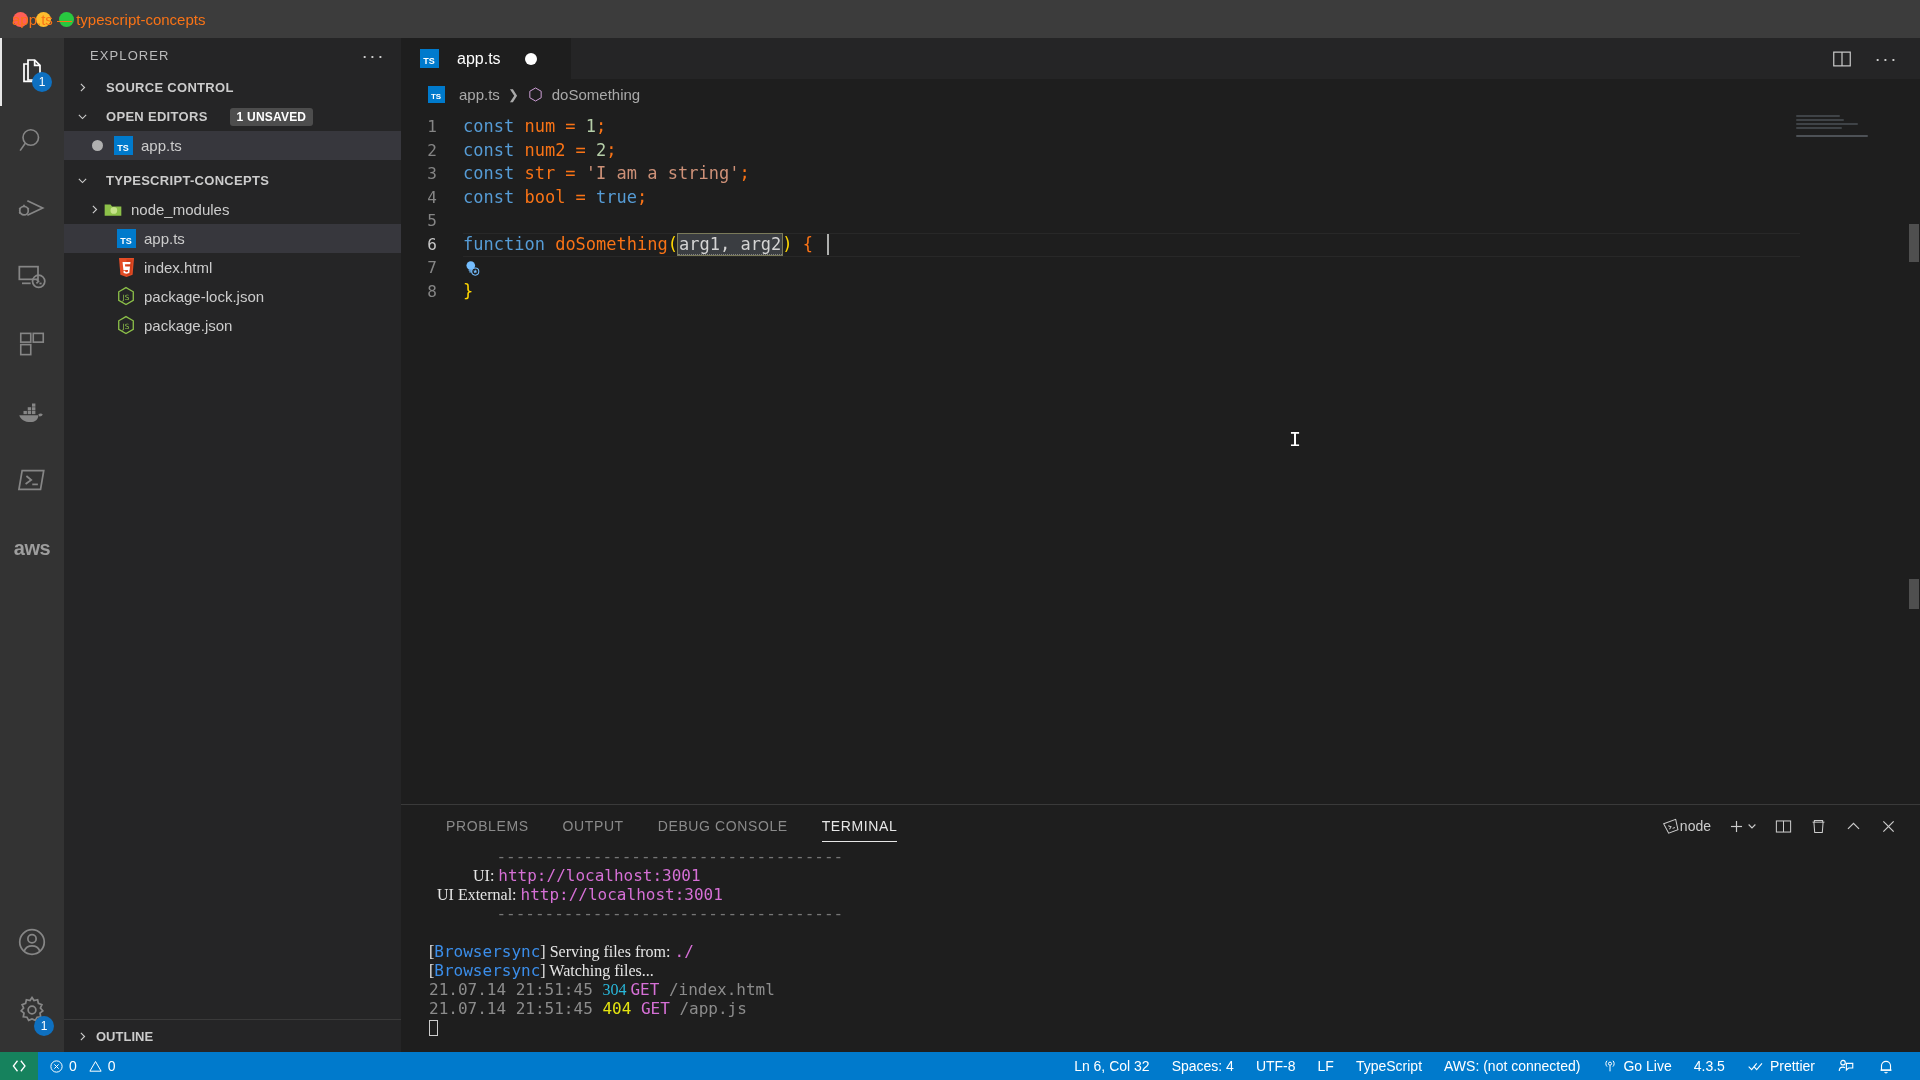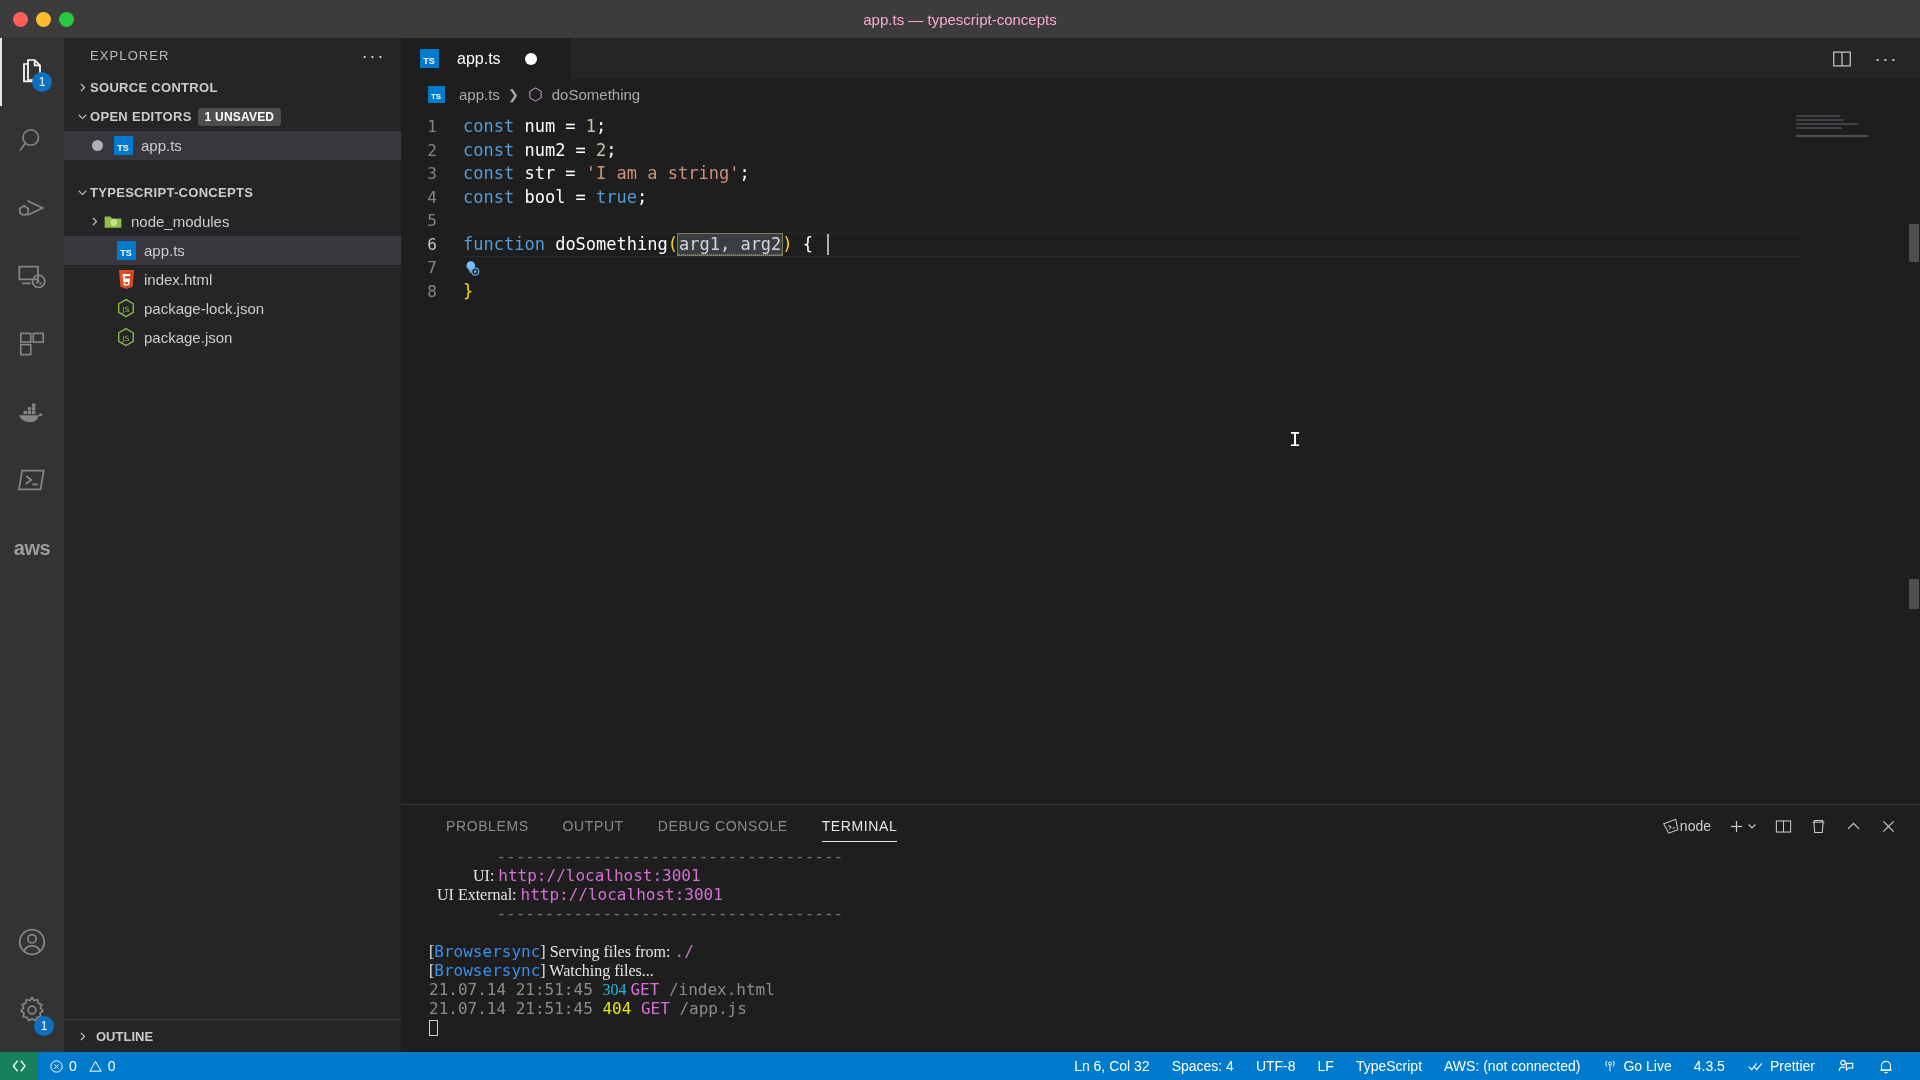--- a/index.html
+++ b/index.html
@@ -15,22 +15,22 @@
   .titlebar {
     height: 38px; background: #3c3c3c; display: flex; align-items: center;
     position: relative; flex: 0 0 38px;
   }
   .traffic { display: flex; gap: 8px; padding-left: 13px; align-items: center; }
   .dot { width: 15px; height: 15px; border-radius: 50%; }
   .dot.red { background: #ff5f57; }
   .dot.yellow { background: #febc2e; }
   .dot.green { background: #28c840; }
   .win-title {
-    position: absolute; left: 0; right: 0; text-align: center;
-    font-size: 15px; color: #f9a8d4; pointer-events: none;
+    position: absolute; left: 12px; right: 0; 
+    font-size: 15px; color: #f97316; pointer-events: none;
   }
 
   
   .bodyrow { display: flex; flex: 1 1 auto; min-height: 0; }
 
   
   .activitybar {
     width: 64px; background: #333333; display: flex; flex-direction: column;
     align-items: center; flex: 0 0 64px; position: relative;
   }
@@ -59,21 +59,21 @@
     min-height: 0;
   }
   .sb-header {
     height: 35px; display: flex; align-items: center; justify-content: space-between;
     padding: 0 16px 0 26px; flex: 0 0 35px;
   }
   .sb-title { font-size: 13px; letter-spacing: 1.1px; color: #bbbbbb; text-transform: uppercase; }
   .sb-dots { color: #cccccc; font-size: 19px; line-height: 10px; letter-spacing: 1.5px; }
 
   .section-head {
-    height: 29px; display: flex; align-items: center; gap: 0; padding-left: 10px;
+    height: 29px; display: flex; align-items: center; gap: 16px; padding-left: 10px;
     font-size: 13px; font-weight: bold; color: #cccccc; letter-spacing: 0.3px;
   }
   .chev { width: 16px; height: 16px; display: inline-flex; align-items: center; justify-content: center; color: #cccccc; flex: 0 0 16px; }
   .badge-unsaved {
     background: #4d4d4d; color: #ffffff; font-size: 12px; font-weight: bold;
     border-radius: 3px; padding: 2px 7px; margin-left: 6px; letter-spacing: 0.2px; text-align: center;
   }
 
   .row {
     height: 29px; display: flex; align-items: center; font-size: 15px; color: #cccccc;
@@ -123,21 +123,21 @@
   .cline { display: flex; align-items: center; height: 23.5px; position: relative; }
   .lnum {
     width: 62px; flex: 0 0 62px; text-align: right; padding-right: 26px;
     color: #858585; font-size: 16px; font-family: "DejaVu Sans Mono", monospace;
   }
   .cline.current .lnum { color: #c6c6c6; }
   .ctext { white-space: pre; color: #d4d4d4; position: relative; }
   .kw { color: #569cd6; }
   .num { color: #b5cea8; }
   .str { color: #ce9178; }
-  .plain { color: #ffffff; }
+  .plain { color: #f97316; }
   .paren-y { color: #ffd700; }
   .sel-box {
     background: #3a3d41; outline: 1px solid #7a7a5a; padding: 0 1px;
   }
   .sig-underline { border-bottom: 1px dotted #808080; }
   .line-highlight {
     position: absolute; left: 62px; right: 120px; height: 23.5px;
     border-top: 1px solid #282828; border-bottom: 1px solid #282828; pointer-events: none;
   }
   .bulb {
@@ -319,21 +319,21 @@
 
       <div class="row selected">
         <span class="indent" style="width:28px"></span>
         <span class="unsaved-dot"></span>
         <span class="fi">
             <span class="ts-icon">TS</span>
           </span>
         <span>app.ts</span>
       </div>
 
-      <div class="section-head" style="margin-top:18px">
+      <div class="section-head" style="margin-top:6px">
         <span class="chev">
           <svg width="13" height="13" viewBox="0 0 16 16" fill="none" stroke="currentColor" stroke-width="1.4">
               <path d="M3.5 6L8 10.5 12.5 6"></path>
             </svg>
         </span>
         <span>TYPESCRIPT-CONCEPTS</span>
       </div>
 
       <div class="row">
         <span class="indent" style="width:22px"></span>

